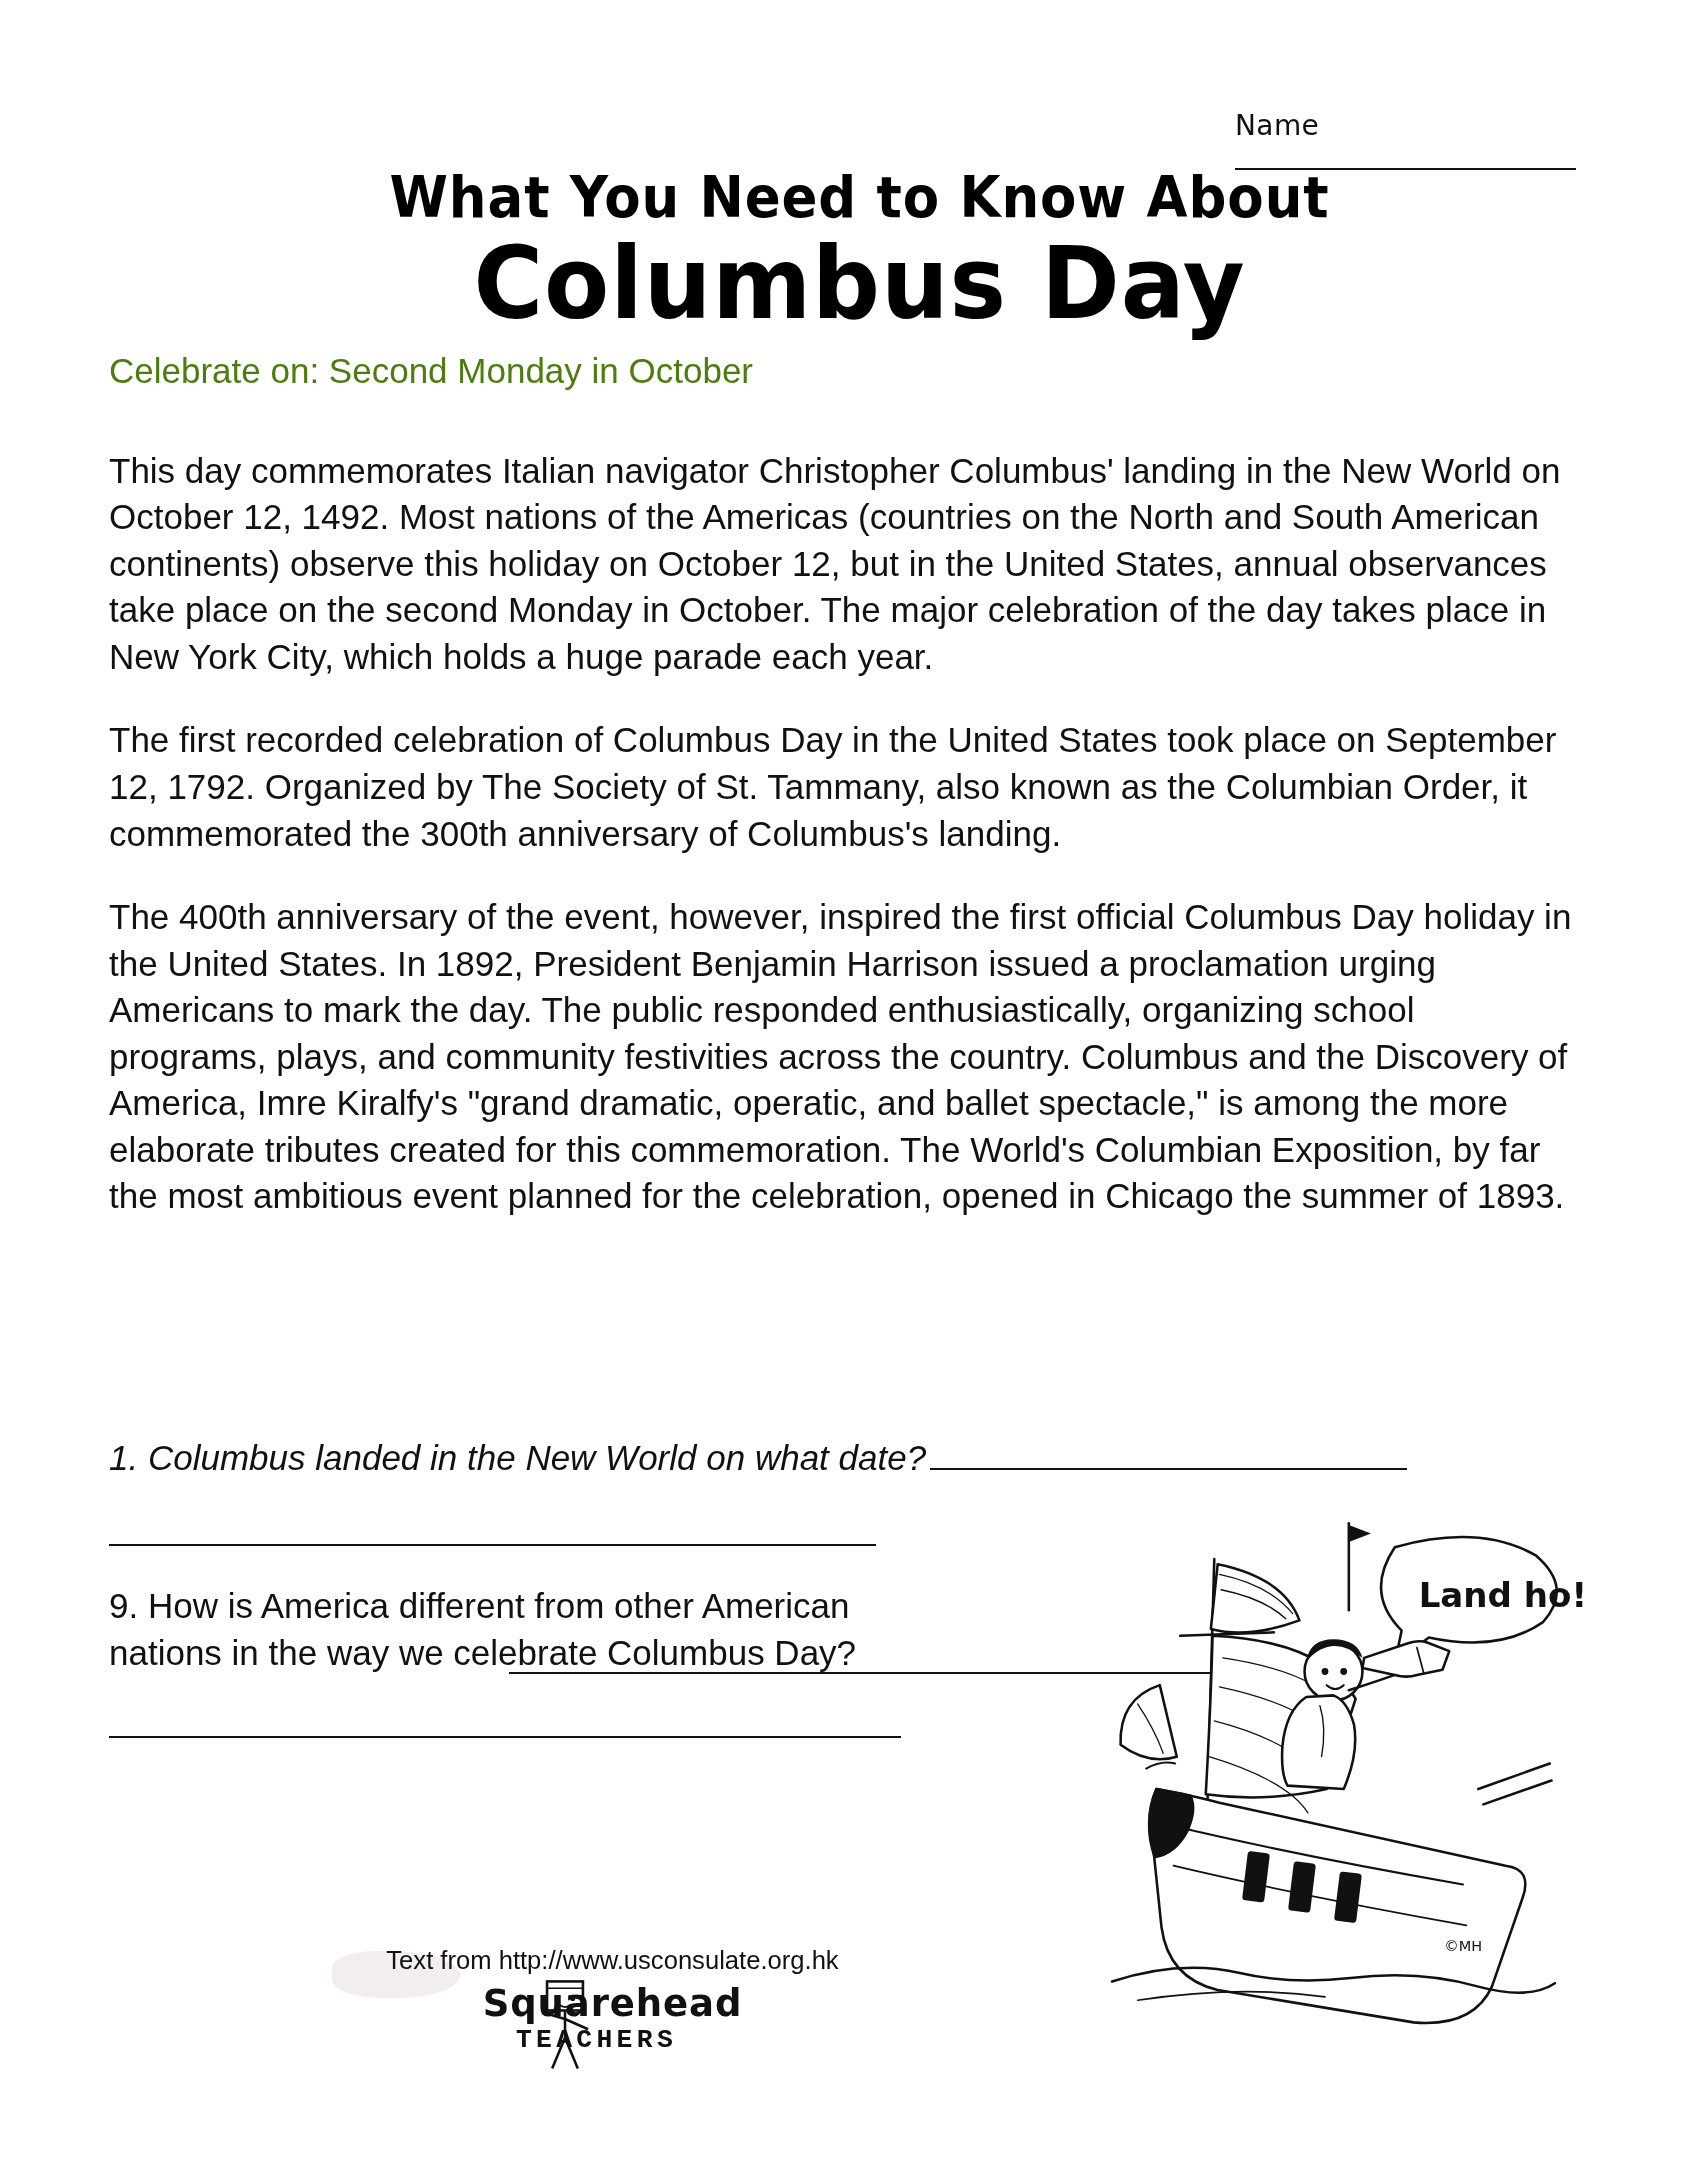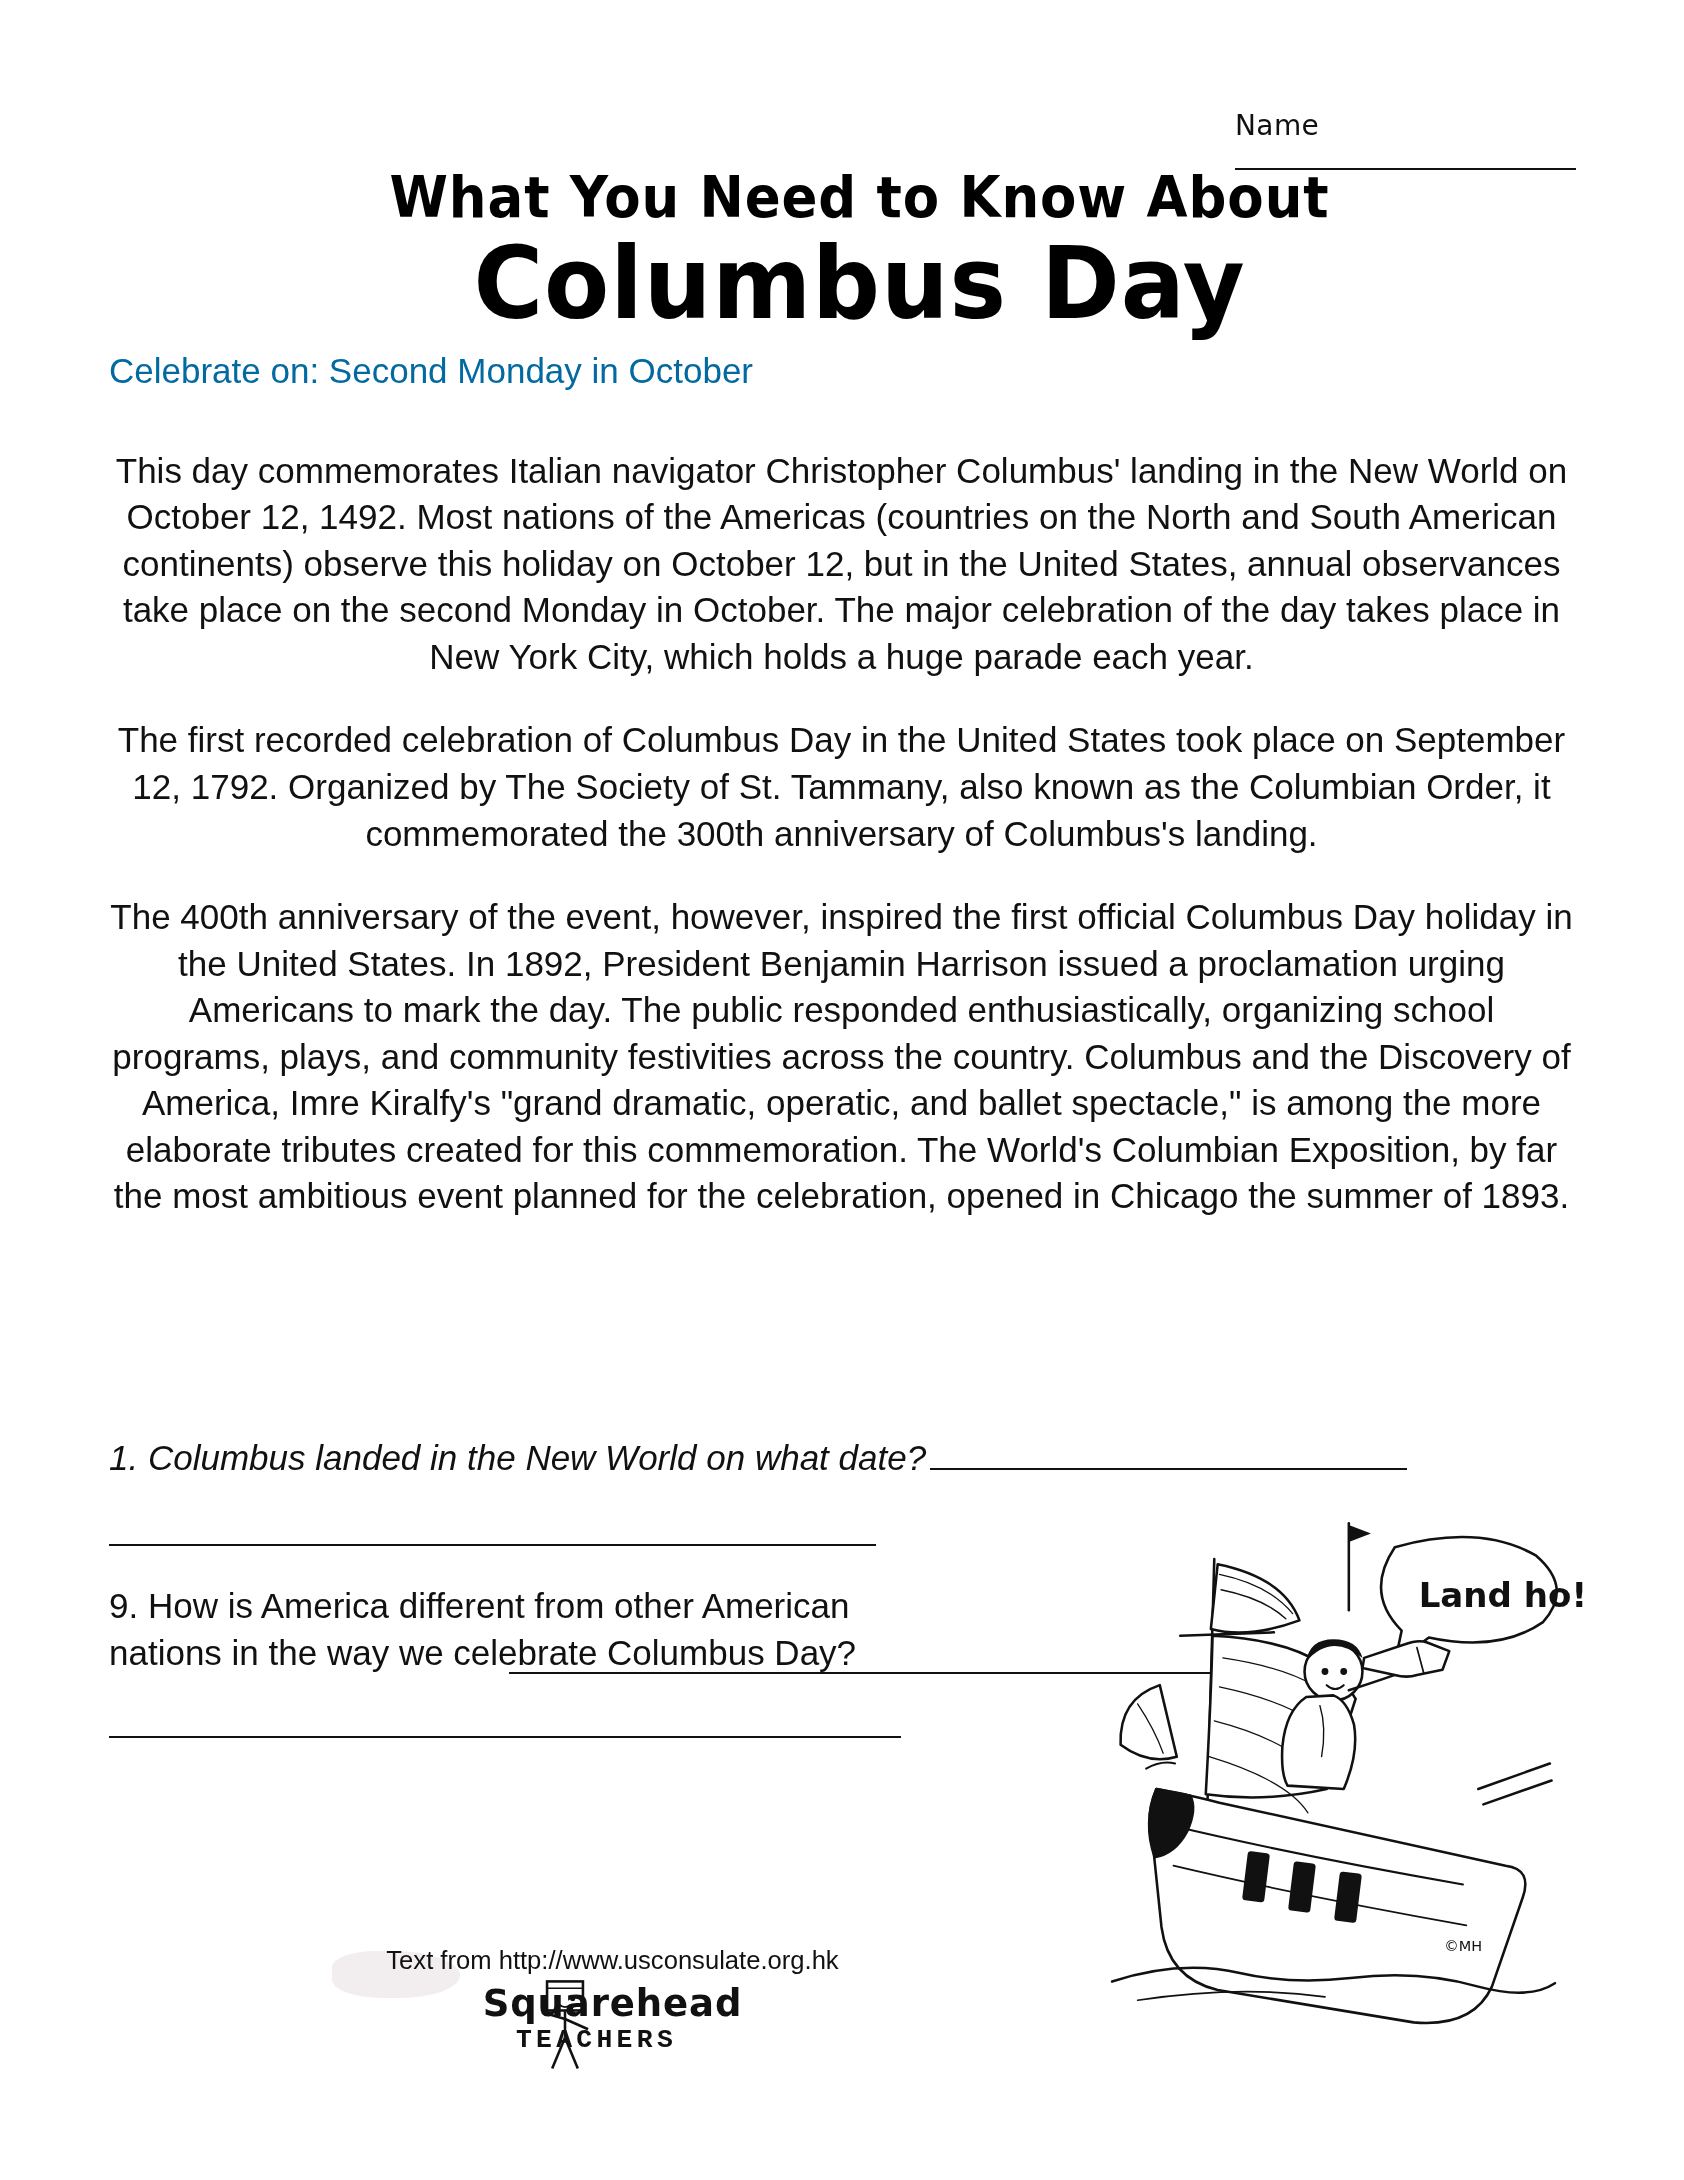--- a/index.html
+++ b/index.html
@@ -81,28 +81,28 @@
   .content {
     position: absolute;
     top: 349px;
     left: 109px;
     width: 1465px;
   }
   .celebrate {
     font-size: 35px;
     line-height: 1.25;
     margin: 0 0 55px 0;
-    color: #0369a1;
+    color: #4d7c0f;
   }
   p.body-text {
     font-size: 35px;
     line-height: 1.33;
     margin: 0 0 37px 0;
     color: #111;
-    text-align: center;
+    text-align: left;
   }
 
   
   .questions {
     position: absolute;
     top: 1435px;
     left: 109px;
     width: 1465px;
   }
   .q {

